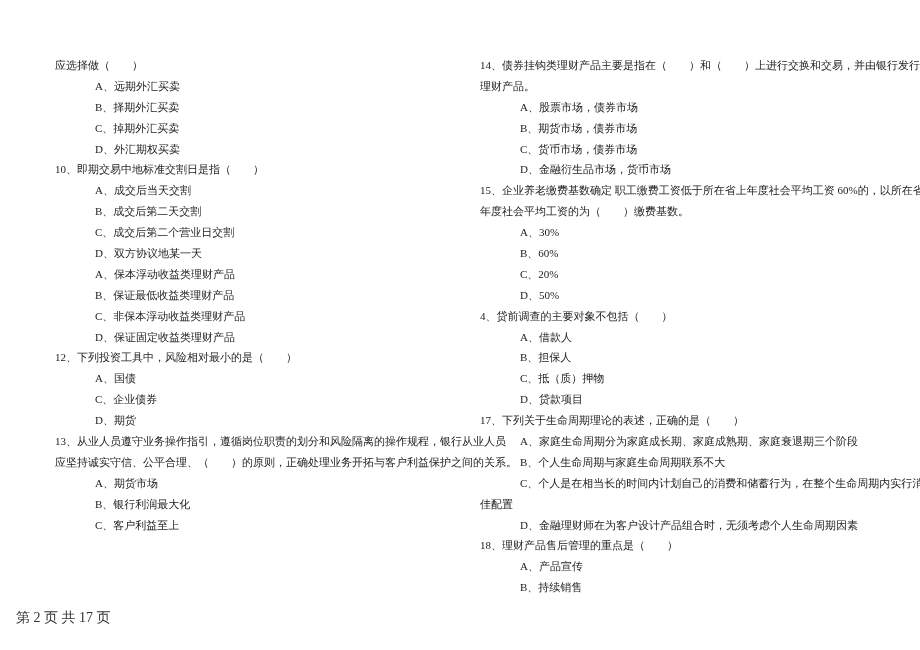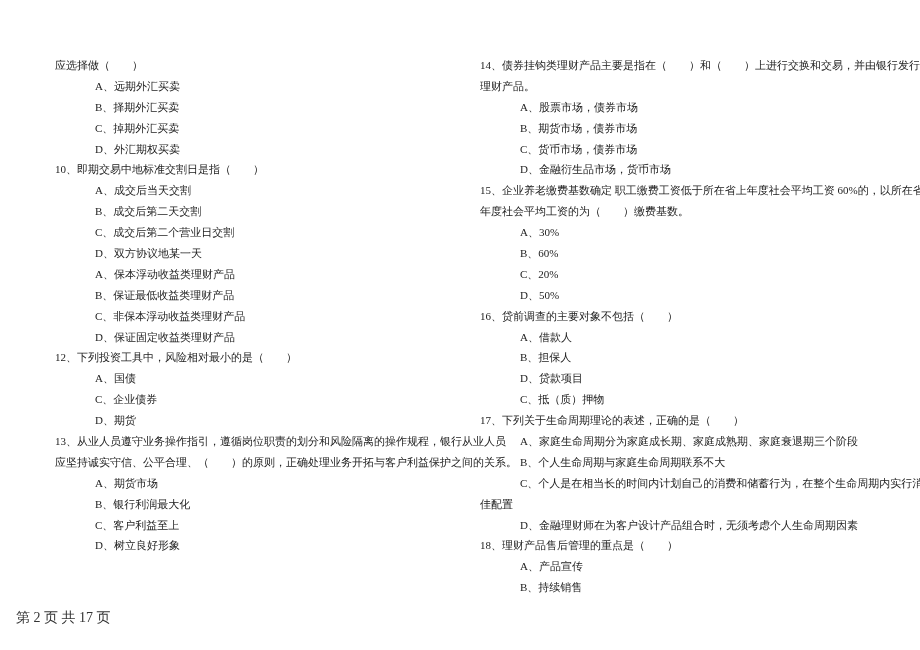--- a/index.html
+++ b/index.html
@@ -67,43 +67,42 @@
     <div class="line indent-q">12、下列投资工具中，风险相对最小的是（　　）</div>
     <div class="line indent-opt">A、国债</div>
     <div class="line indent-opt">C、企业债券</div>
     <div class="line indent-opt">D、期货</div>
 
     <div class="line indent-q">13、从业人员遵守业务操作指引，遵循岗位职责的划分和风险隔离的操作规程，银行从业人员</div>
     <div class="line indent-q">应坚持诚实守信、公平合理、（　　）的原则，正确处理业务开拓与客户利益保护之间的关系。</div>
     <div class="line indent-opt">A、期货市场</div>
     <div class="line indent-opt">B、银行利润最大化</div>
     <div class="line indent-opt">C、客户利益至上</div>
-    <div class="line indent-opt">D、树立良好形象</div>
   </div>
 
   <div class="col">
     <div class="line indent-q">14、债券挂钩类理财产品主要是指在（　　）和（　　）上进行交换和交易，并由银行发行的</div>
     <div class="line indent-q">理财产品。</div>
     <div class="line indent-opt">A、股票市场，债券市场</div>
     <div class="line indent-opt">B、期货市场，债券市场</div>
     <div class="line indent-opt">C、货币市场，债券市场</div>
     <div class="line indent-opt">D、金融衍生品市场，货币市场</div>
 
     <div class="line indent-q">15、企业养老缴费基数确定 职工缴费工资低于所在省上年度社会平均工资 60%的，以所在省上</div>
     <div class="line indent-q">年度社会平均工资的为（　　）缴费基数。</div>
     <div class="line indent-opt">A、30%</div>
     <div class="line indent-opt">B、60%</div>
     <div class="line indent-opt">C、20%</div>
     <div class="line indent-opt">D、50%</div>
 
-    <div class="line indent-q">16、贷前调查的主要对象不包括（　　）</div>
+    <div class="line indent-q">4、贷前调查的主要对象不包括（　　）</div>
     <div class="line indent-opt">A、借款人</div>
     <div class="line indent-opt">B、担保人</div>
+    <div class="line indent-opt">C、抵（质）押物</div>
     <div class="line indent-opt">D、贷款项目</div>
-    <div class="line indent-opt">C、抵（质）押物</div>
 
     <div class="line indent-q">17、下列关于生命周期理论的表述，正确的是（　　）</div>
     <div class="line indent-opt">A、家庭生命周期分为家庭成长期、家庭成熟期、家庭衰退期三个阶段</div>
     <div class="line indent-opt">B、个人生命周期与家庭生命周期联系不大</div>
     <div class="line indent-opt">C、个人是在相当长的时间内计划自己的消费和储蓄行为，在整个生命周期内实行消费的最</div>
     <div class="line indent-q">佳配置</div>
     <div class="line indent-opt">D、金融理财师在为客户设计产品组合时，无须考虑个人生命周期因素</div>
 
     <div class="line indent-q">18、理财产品售后管理的重点是（　　）</div>
     <div class="line indent-opt">A、产品宣传</div>

